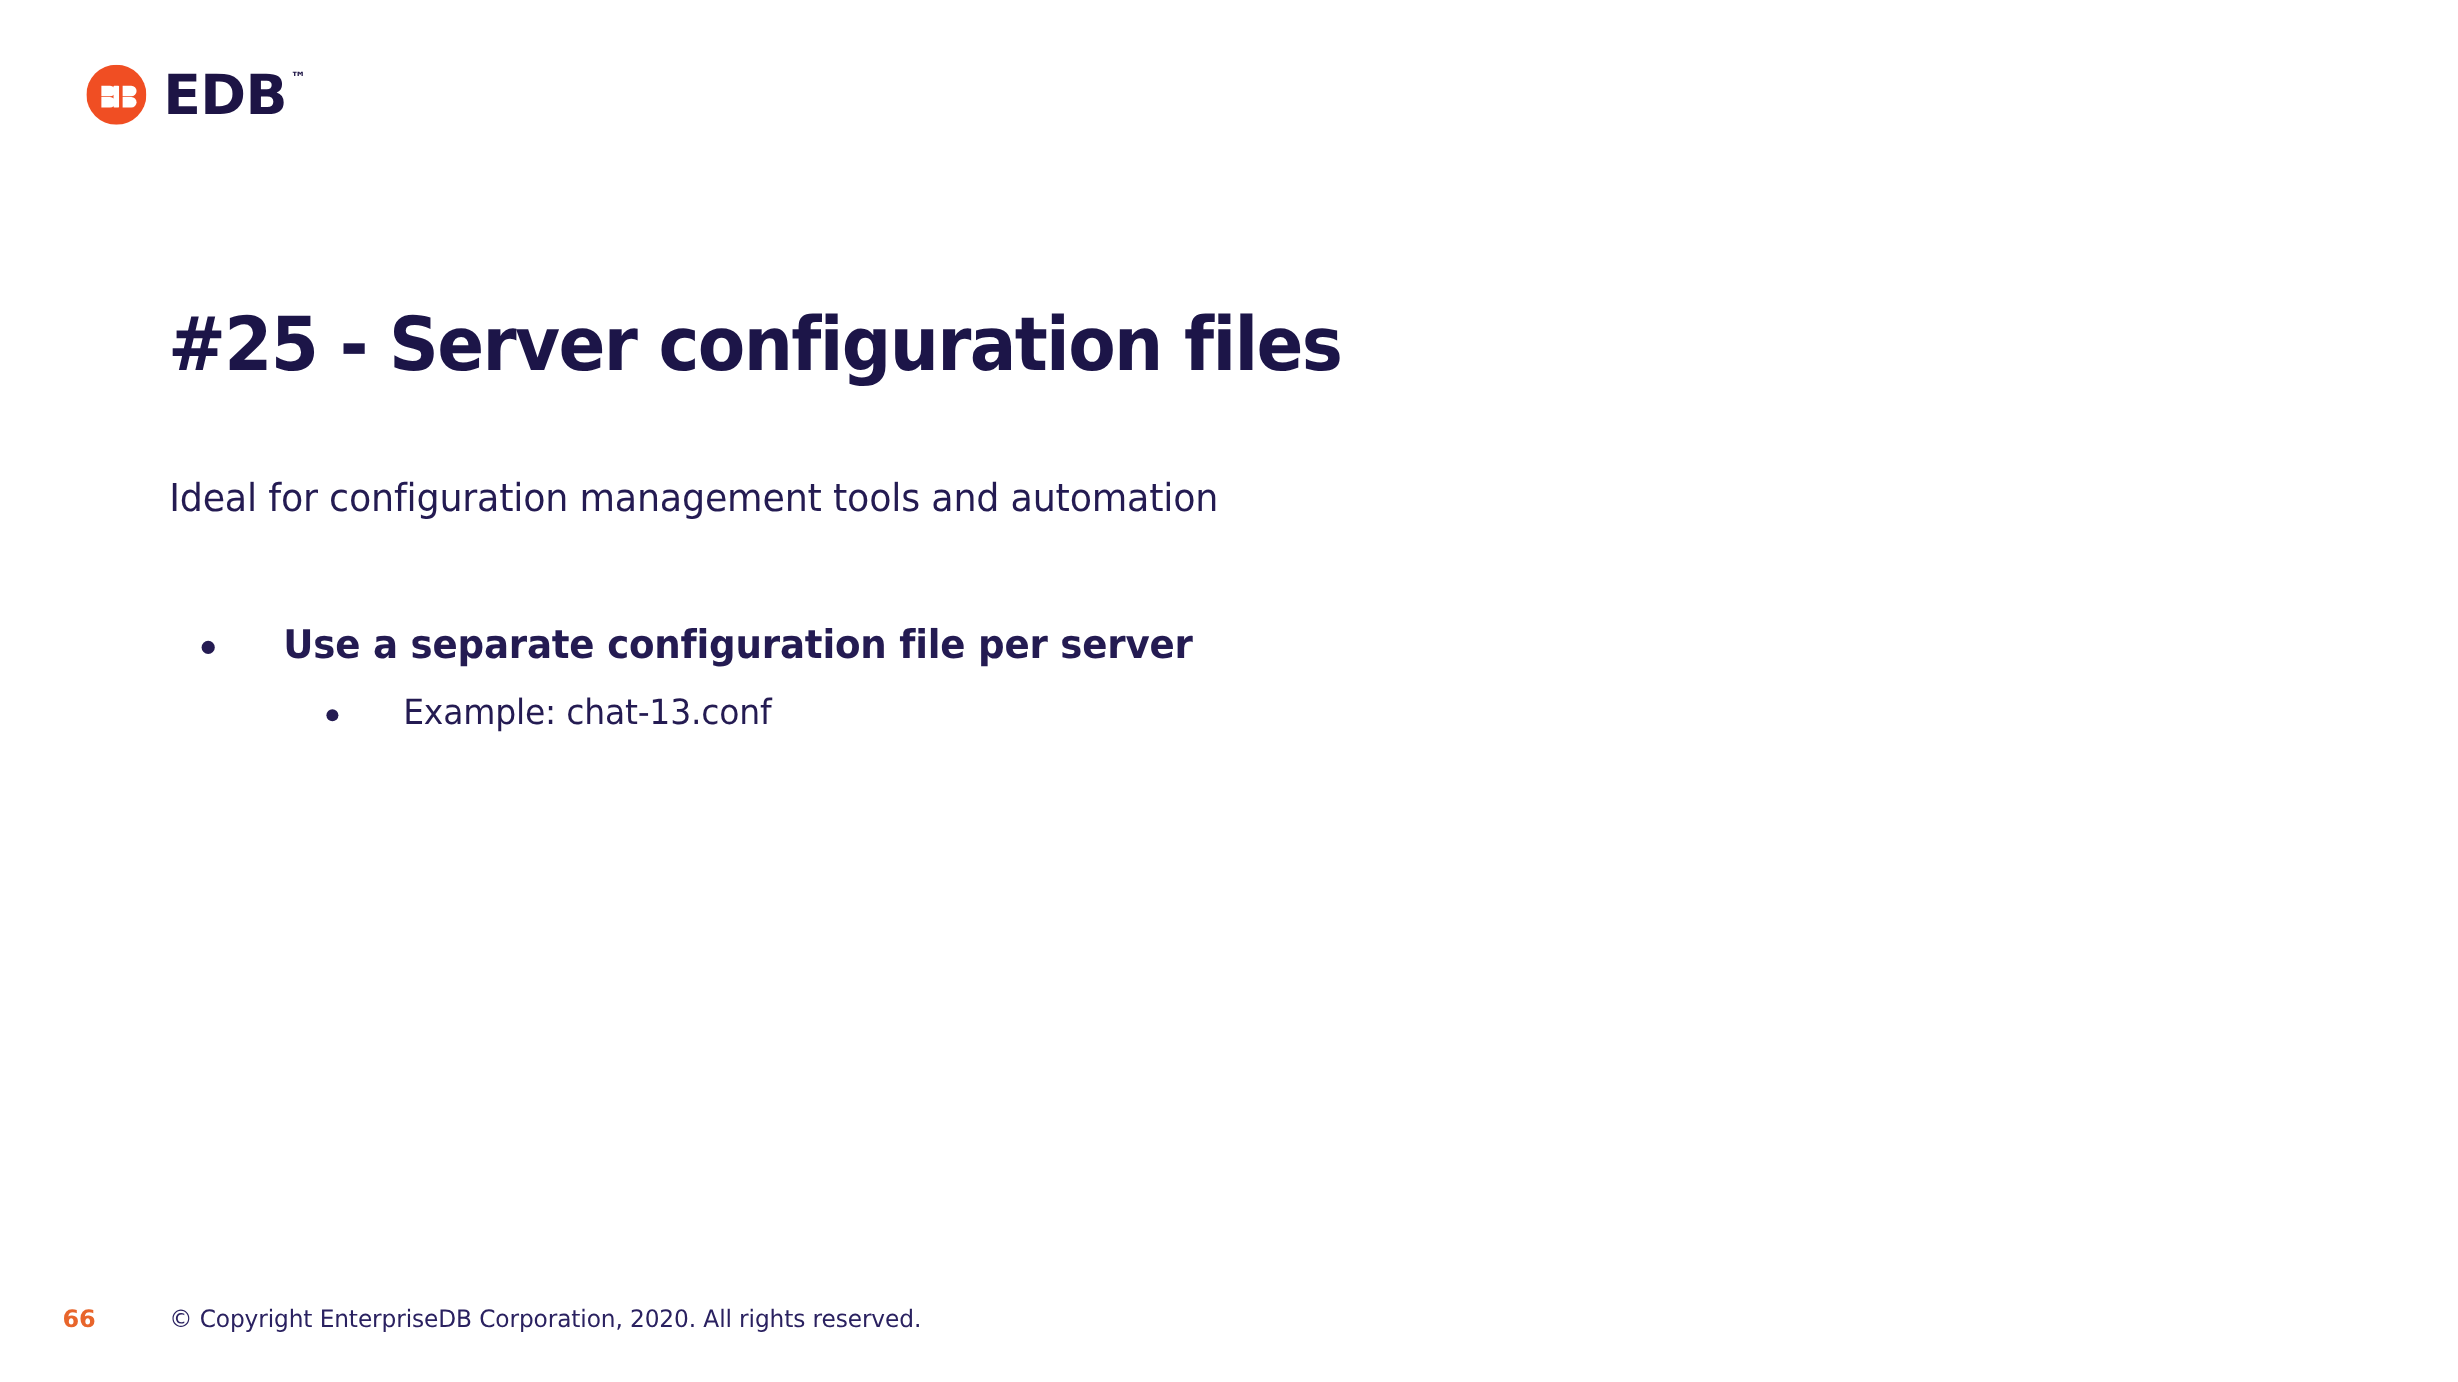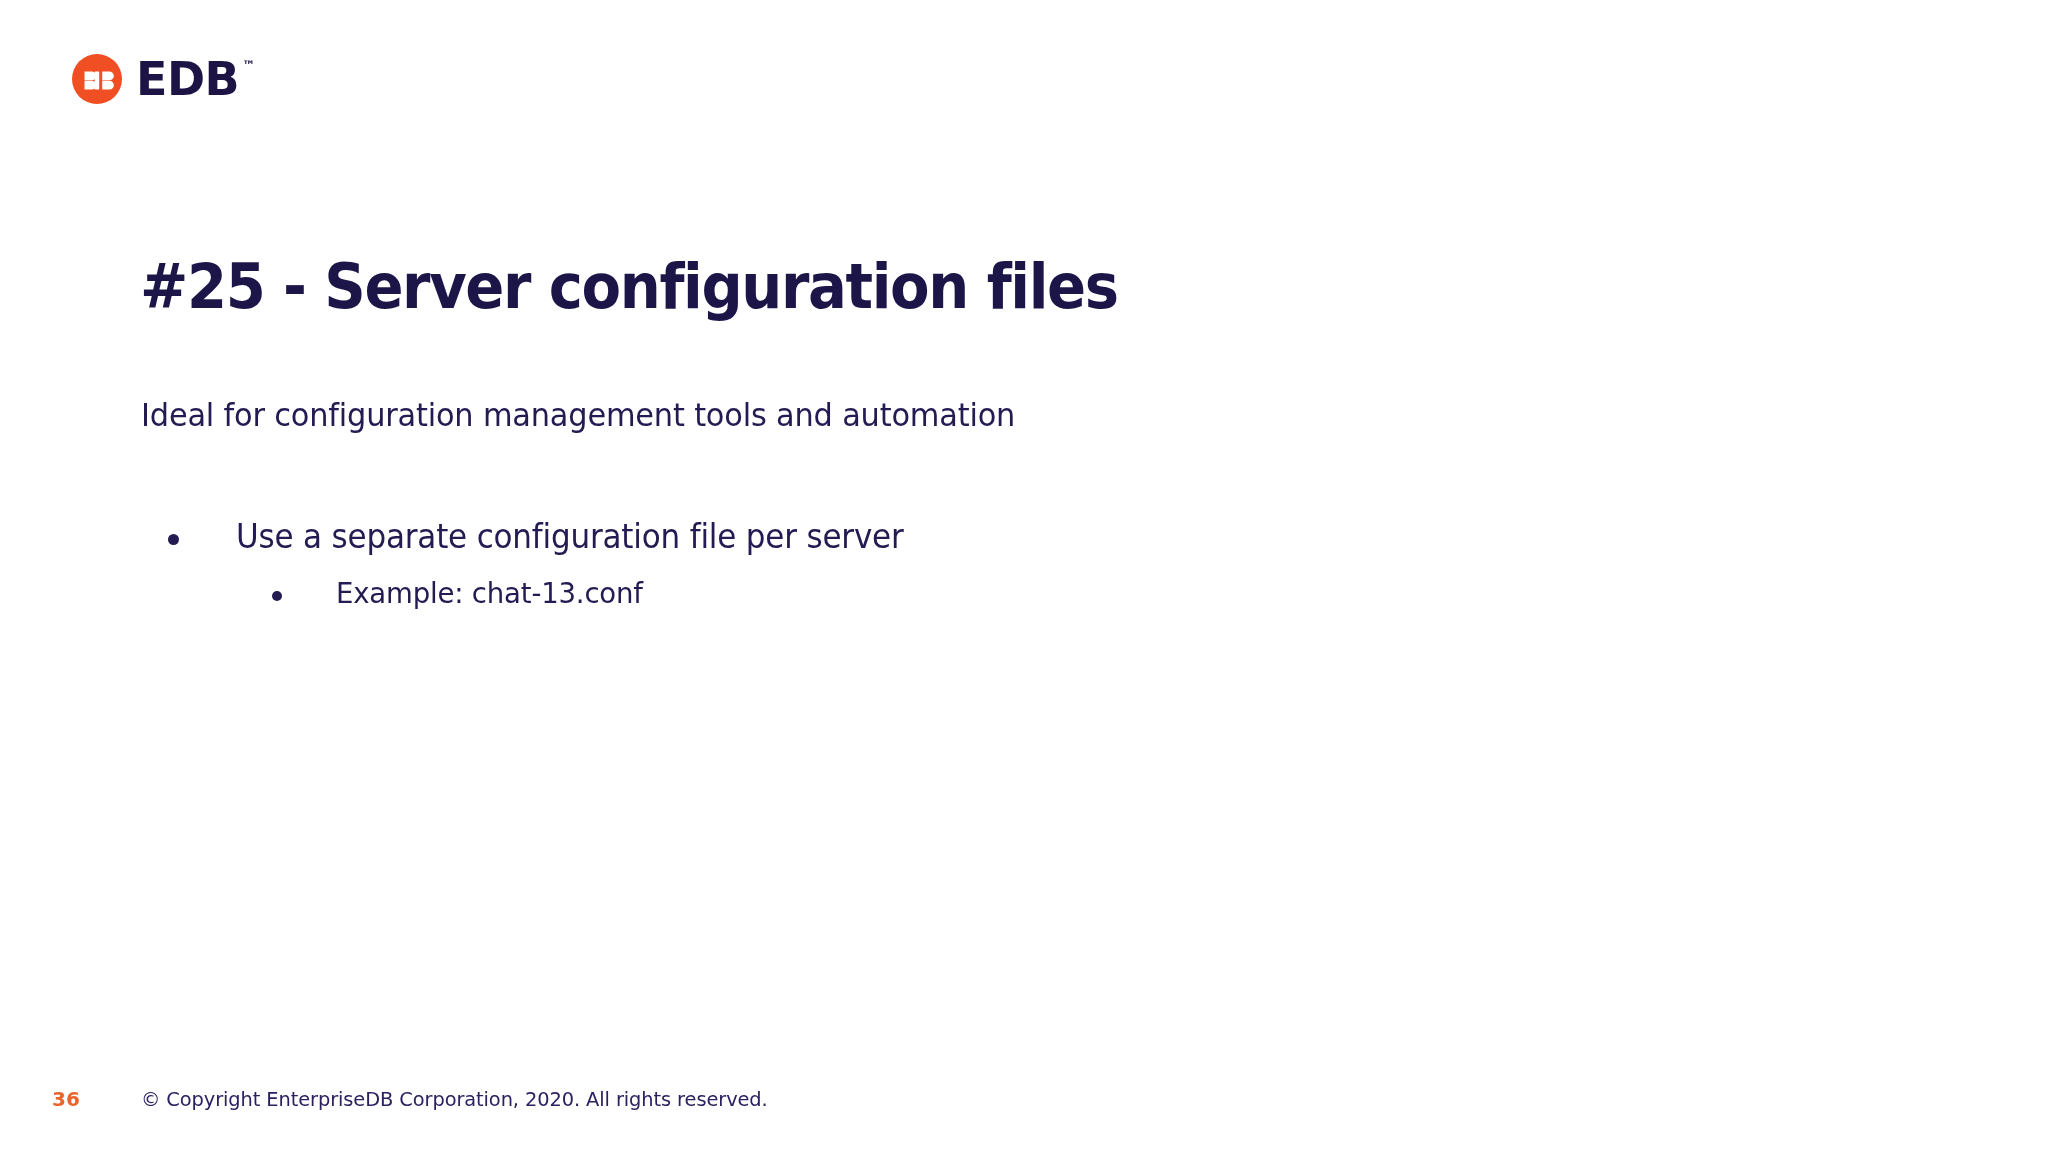--- a/index.html
+++ b/index.html
@@ -100,20 +100,21 @@
     width: 1760px;
   }
   .bullet-row {
     display: flex;
     align-items: baseline;
     white-space: nowrap;
   }
   .bullet-row.level-1 {
     padding-left: 0;
     margin-bottom: 6px;
+    font-weight: bold;
   }
   .bullet-row.level-2 {
     padding-left: 104px;
     margin-bottom: 10px;
   }
   .bullet-dot {
     flex: 0 0 auto;
     color: #241b52;
     font-size: 30px;
     line-height: 1;
@@ -228,17 +229,17 @@
 
 
     <div class="bullet-row level-2">
       <span class="bullet-dot"><span></span></span>
       <span class="bullet-text">Example: chat-13.conf</span>
     </div>
 
   </div>
 
   <div class="footer">
-    <span class="footer-page">36</span>
+    <span class="footer-page">66</span>
     <span class="footer-copy">© Copyright EnterpriseDB Corporation, 2020. All rights reserved.</span>
   </div>
 
 </div>
 
 </body></html>

